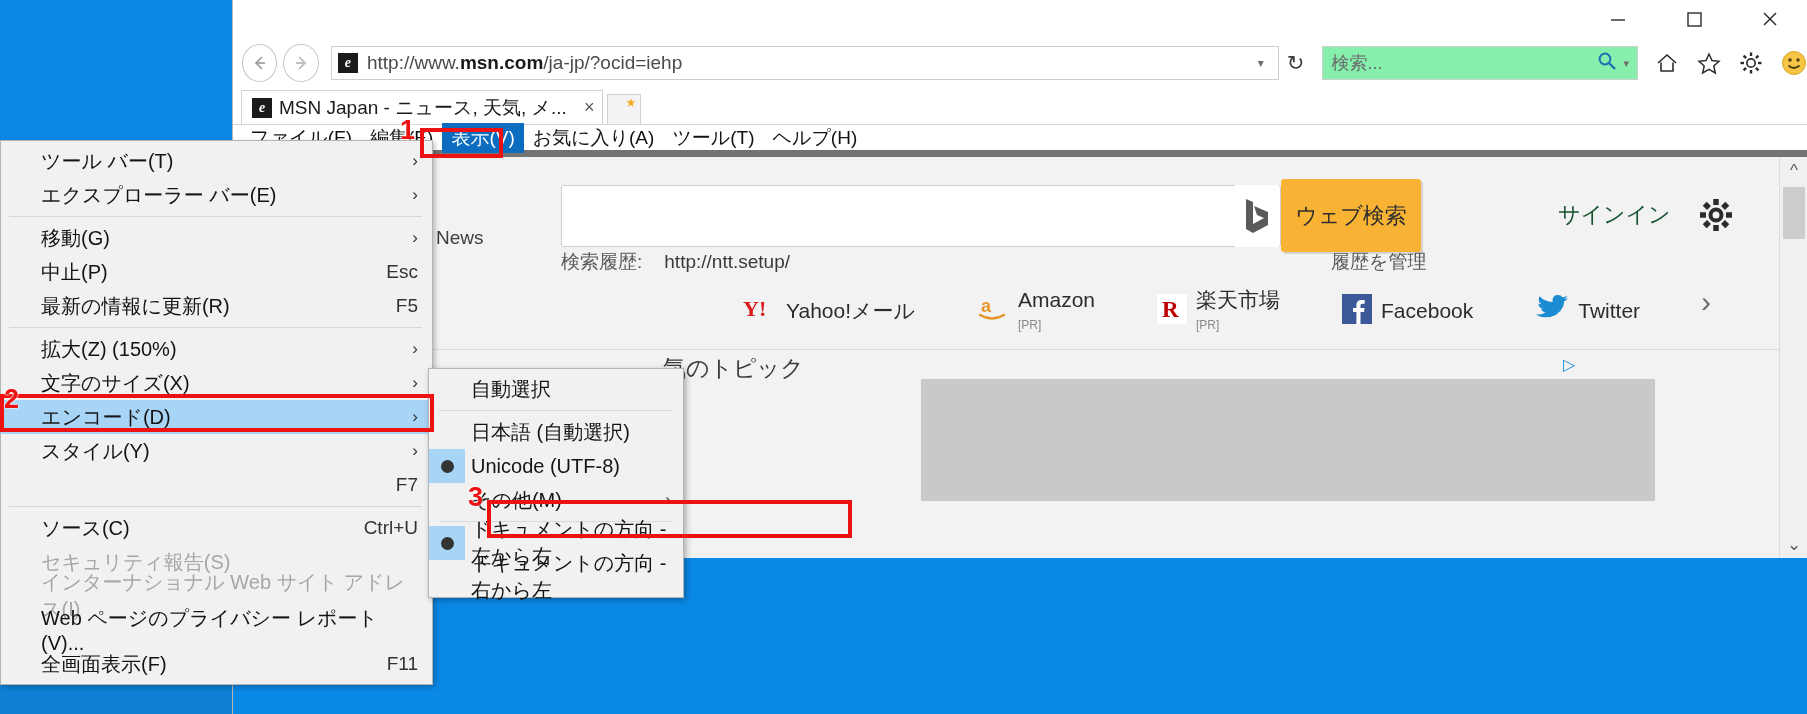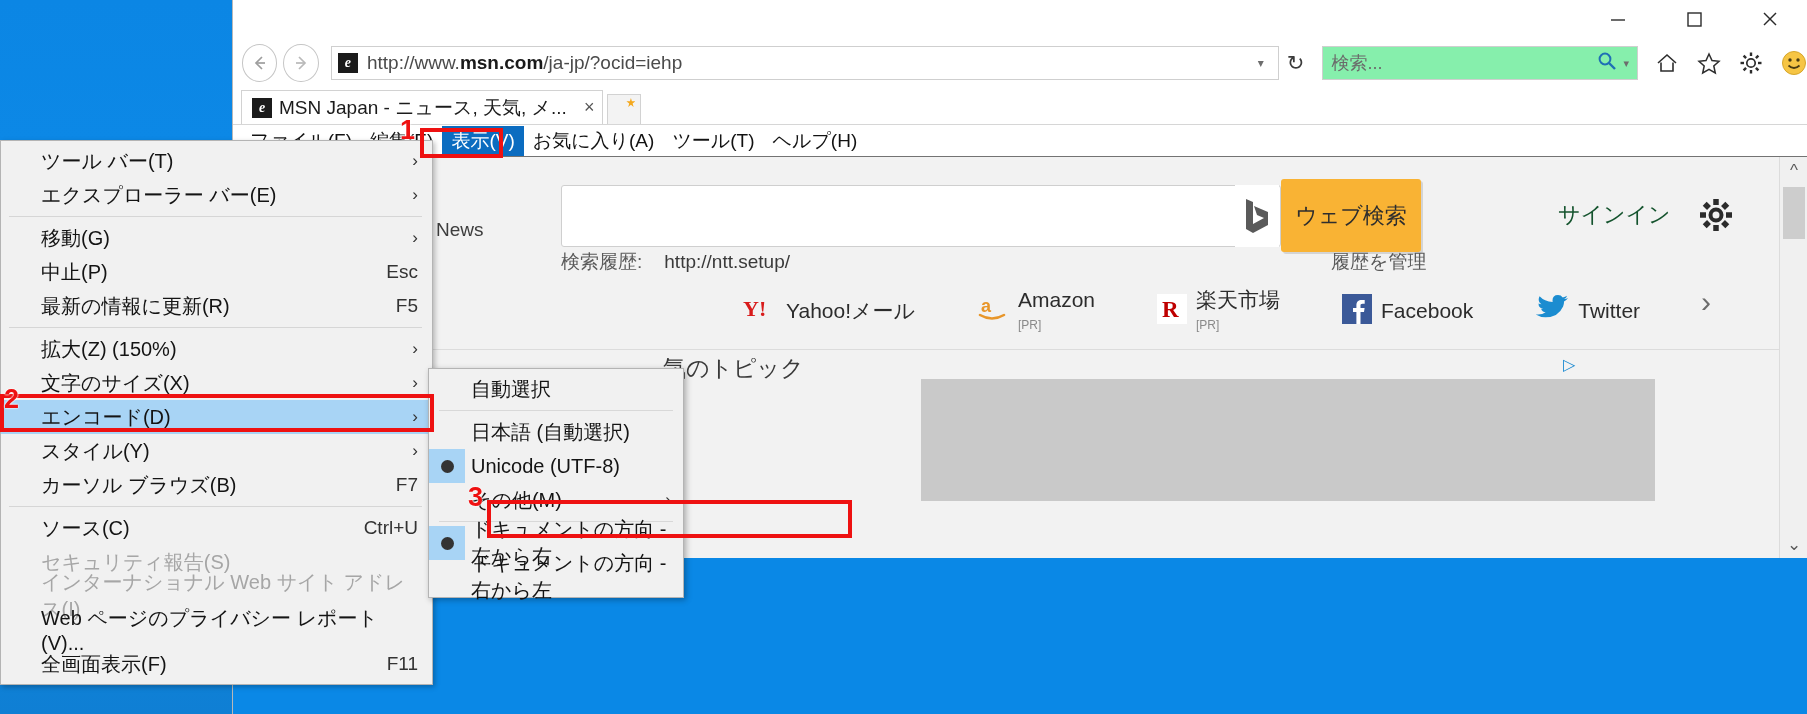--- a/index.html
+++ b/index.html
@@ -97,32 +97,32 @@
   }
   .newtab:after {
     content: ""; position: absolute; right: 5px; top: 3px; width: 9px; height: 9px;
     background: #f4a81d; clip-path: polygon(50% 0,61% 37%,100% 37%,69% 60%,80% 100%,50% 75%,20% 100%,31% 60%,0 37%,39% 37%);
   }
 
   
   .menubar {
     position: absolute; left: 0; top: 125px; width: 1575px; height: 32px;
     background: #ffffff; display: flex; align-items: center; padding-left: 8px;
-    font-size: 19px; color: #121212; border-bottom: 1px solid #737373;
+    font-size: 19px; color: #121212; border-bottom: 7px solid #737373;
   }
   .menubar .mi { padding: 2px 9px; white-space: nowrap; }
   .menubar .mi.active { background: #0b6cc0; color: #fff; }
 
   
   .pagearea {
     position: absolute; left: 0; top: 157px; width: 1575px; height: 401px;
     background: #f2f2f2; overflow: hidden;
   }
   .msn-leftlabel {
-    position: absolute; left: 203px; top: 62px; font-size: 19px; color: #3d3d3d;
+    position: absolute; left: 203px; top: 70px; font-size: 19px; color: #3d3d3d;
   }
   .searchblock { position: absolute; left: 328px; top: 22px; }
   .bigsearch {
     width: 720px; height: 62px; background: #fff;
     border: 1px solid #cfcfcf; border-radius: 3px;
   }
   .searchrow { display: flex; align-items: center; }
   .binglogo {
     width: 44px; height: 62px; background: #fff; display: flex;
     align-items: center; justify-content: center; margin-left: -46px; position: relative;
@@ -494,21 +494,20 @@
     </div>
     <div class="vm-item highlight">
       <span>エンコード(D)</span>
       <span class="chev">›</span>
     </div>
     <div class="vm-item">
       <span>スタイル(Y)</span>
       <span class="chev">›</span>
     </div>
     <div class="vm-item">
-      <span>カーソル ブラウズ(B)</span>
       <span class="acc">F7</span>
     </div>
     <div class="vm-sep"></div>
     <div class="vm-item">
       <span>ソース(C)</span>
       <span class="acc">Ctrl+U</span>
     </div>
     <div class="vm-item disabled">
       <span>セキュリティ報告(S)</span>
     </div>

